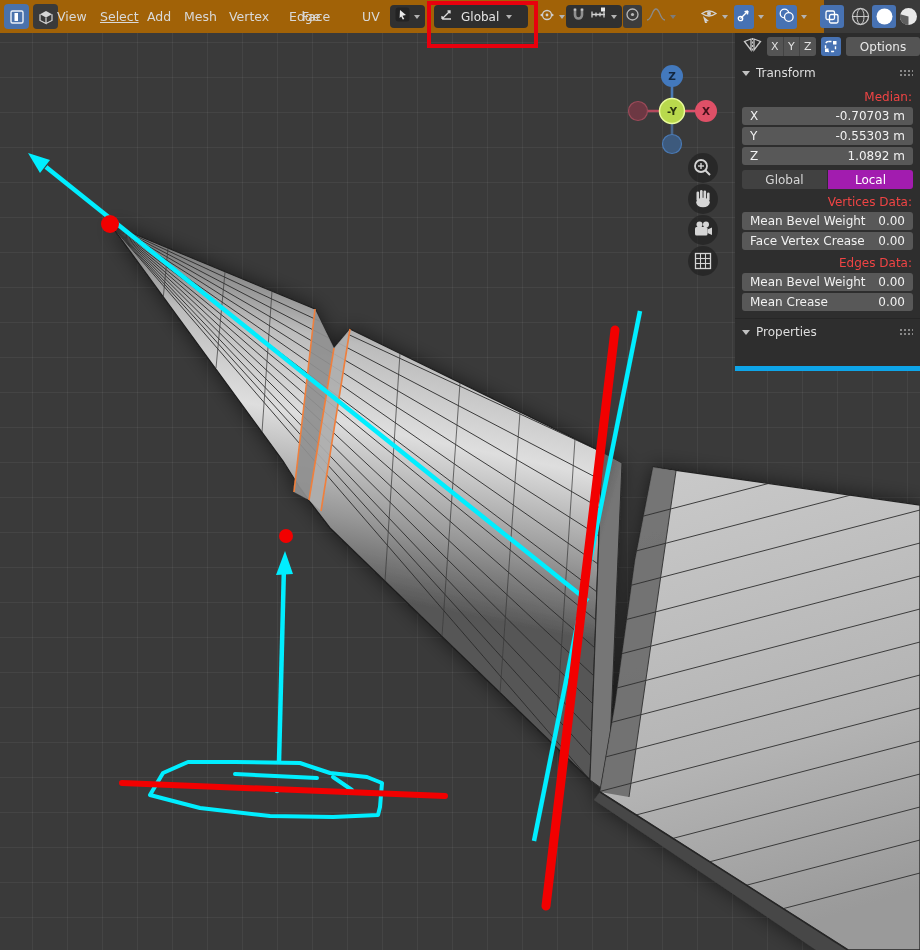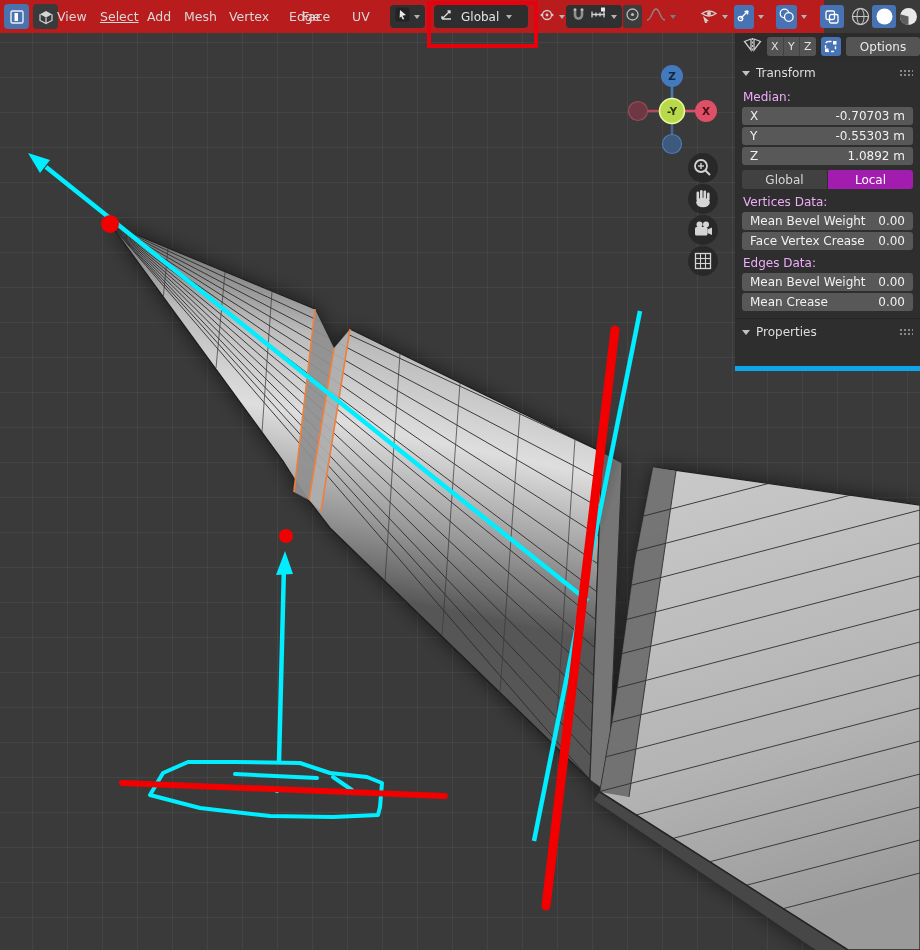--- a/index.html
+++ b/index.html
@@ -2,21 +2,21 @@
 <html><head>
 <meta charset="utf-8">
 <style>
   html,body{margin:0;padding:0;}
   body{
     width:920px;height:950px;position:relative;overflow:hidden;
     background:#3a3a3a;font-family:"DejaVu Sans",sans-serif;
     -webkit-font-smoothing:antialiased;
   }
   
-  .header{position:absolute;left:0;top:0;width:824px;height:33px;background:#b91c1c;z-index:30;}
+  .header{position:absolute;left:0;top:0;width:824px;height:33px;background:#a16207;z-index:30;}
   .hbtn{position:absolute;top:4px;height:25px;border-radius:4px;display:flex;align-items:center;justify-content:center;}
   .menu{position:absolute;top:0;height:33px;line-height:33px;color:#d9d9d9;font-size:12.5px;cursor:default;}
   .chip{position:absolute;top:5px;height:23px;border-radius:4px;background:#2e2e2e;display:flex;align-items:center;padding:0 5px;gap:4px;}
   .chip.flat{background:transparent;}
   .bluechip{background:#4772b3;}
   .cv{width:0;height:0;border-left:3.5px solid transparent;border-right:3.5px solid transparent;border-top:4px solid #b3b3b3;}
   .cv.dim{border-top-color:#7c7c7c;}
   .orient-label{color:#e4e4e4;font-size:12px;padding:0 3px;}
   
   .hlbox{position:absolute;left:427px;top:1px;width:103px;height:39px;border:4px solid #e8000d;z-index:40;pointer-events:none;}
@@ -34,21 +34,21 @@
                      linear-gradient(90deg,rgba(255,255,255,0.05) 1px,transparent 1px);
     background-size:35px 35px;background-position:-3px 9px;z-index:1;}
   svg.scene{position:absolute;left:0;top:0;width:920px;height:917px;}
   
   .sidebar{position:absolute;left:735px;top:60px;width:185px;height:311px;background:#2e2e2e;z-index:20;
     color:#c9c9c9;font-size:12px;border-bottom:5px solid #0ea5e9;box-sizing:border-box;}
   .panel-header{display:flex;align-items:center;height:20px;padding:3px 7px 1px 7px;color:#dedede;gap:6px;}
   .caret-down{width:0;height:0;border-left:4px solid transparent;border-right:4px solid transparent;border-top:5px solid #c2c2c2;flex:none;}
   .dots{margin-left:auto;width:14px;height:8px;
     background-image:radial-gradient(circle,#888 1px,transparent 1.3px);background-size:4px 4px;}
-  .sec-label{margin:6px 8px 3px 8px;color:#f0abfc;}
+  .sec-label{margin:6px 8px 3px 8px;color:#ef4444;text-align:right;}
   .field{height:18px;background:#585858;border-radius:3px;margin:2px 7px;display:flex;align-items:center;padding:0 8px;color:#f1f1f1;}
   .field .axis{width:22px;}
   .field .val{margin-left:auto;}
   .seg{display:flex;margin:5px 7px 2px 7px;height:19px;border-radius:3px;overflow:hidden;gap:1px;}
   .seg .opt{flex:1;display:flex;align-items:center;justify-content:center;background:#414141;color:#d6d6d6;}
   .seg .opt.active{background:#a21caf;color:#ffffff;}
   .divider{border-top:1px solid #262626;margin-top:7px;}
 </style>
 </head>
 <body>
@@ -67,21 +67,21 @@
       </svg>
   </div>
 
   <span class="menu" style="left:57px;">View</span>
   <span class="menu" style="left:100px;text-decoration:underline;">Select</span>
   <span class="menu" style="left:147px;">Add</span>
   <span class="menu" style="left:184px;">Mesh</span>
   <span class="menu" style="left:229px;">Vertex</span>
   <span class="menu" style="left:277px;margin-left:12px;">Edge</span>
   <span class="menu" style="left:302px;">Face</span>
-  <span class="menu" style="left:352px;">UV</span>
+  <span class="menu" style="left:362px;">UV</span>
 
   <div class="chip" style="left:390px;background:#303030;">
     <span><svg width="15" height="15">
           <rect x="0.5" y="0.5" width="14" height="14" rx="3" fill="#232323"></rect>
           <polygon points="5,3 11,8 7.5,8.7 9.3,12 7.8,12.6 6.2,9.4 4.6,11" fill="#e8e8e8"></polygon>
         </svg></span>
     <span class="cv"></span>
   </div>
 
   <div class="chip" style="left:434px;width:84px;">

